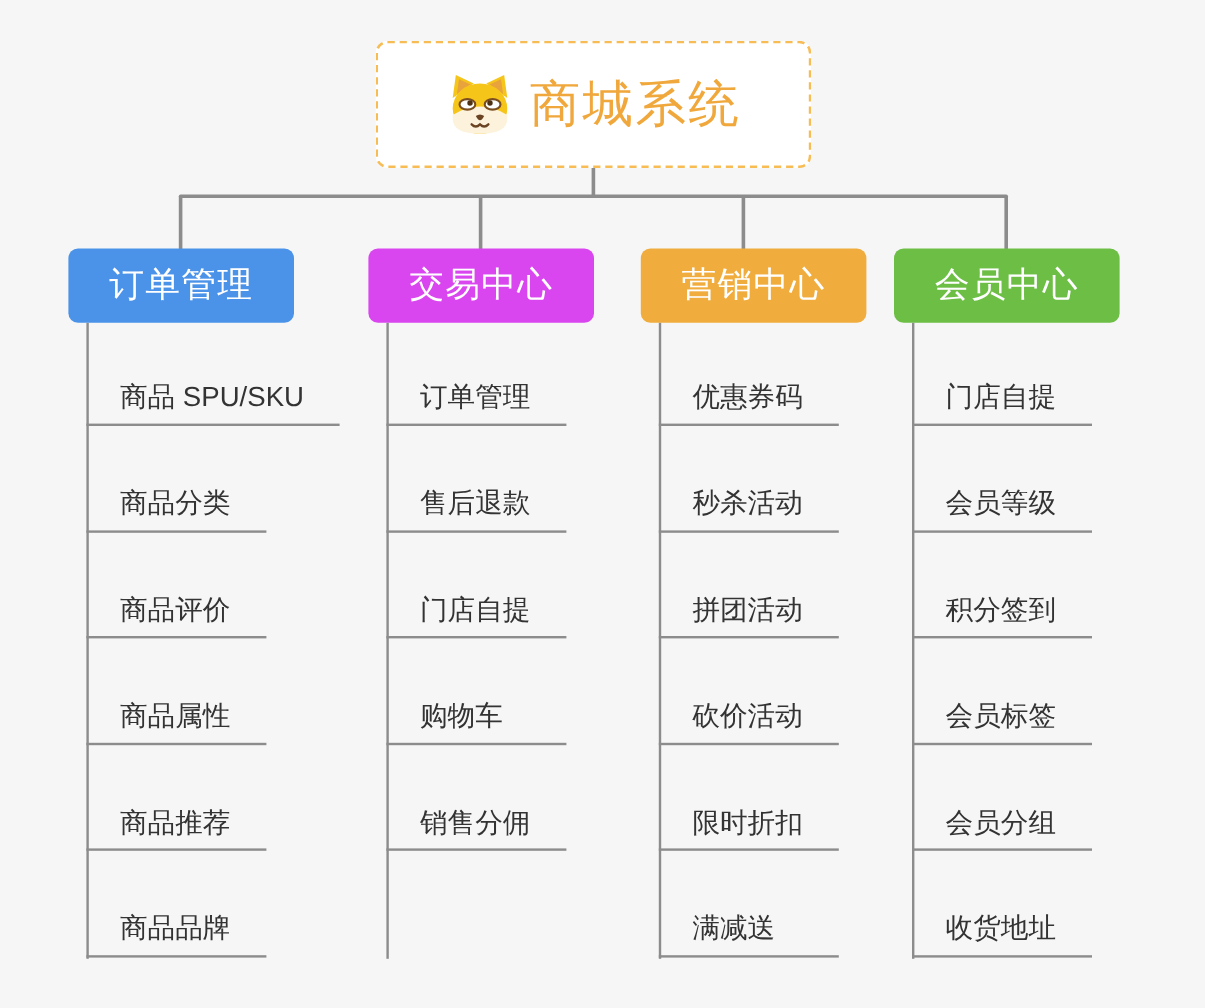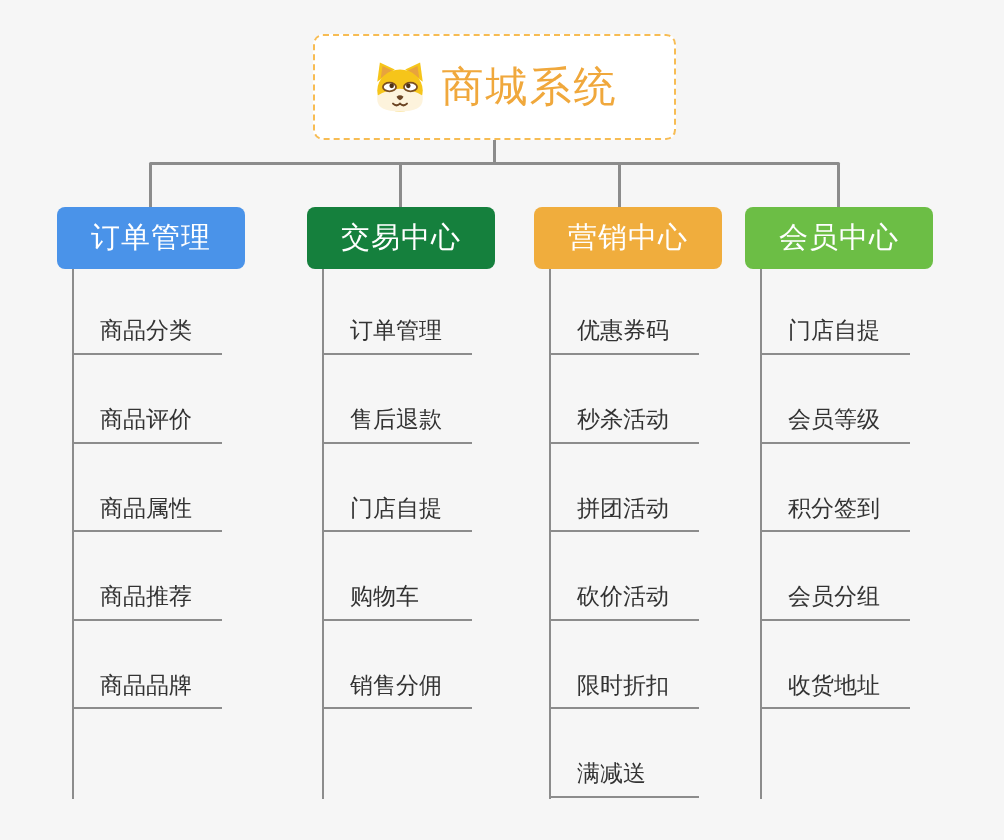--- a/index.html
+++ b/index.html
@@ -102,39 +102,42 @@
   <div class="line drop d0"></div>
   <div class="line drop d1"></div>
   <div class="line drop d2"></div>
   <div class="line drop d3"></div>
 
   <div class="branch b0">
     <div class="branch-node" style="background: rgb(74, 147, 233);">订单管理</div>
     <div class="trunk"></div>
     <div class="leaves">
       <div class="leaf">
+          <span class="leaf-label">商品 SPU/SKU</span>
+        </div>
+      <div class="leaf">
           <span class="leaf-label">商品分类</span>
         </div>
       <div class="leaf">
           <span class="leaf-label">商品评价</span>
         </div>
       <div class="leaf">
           <span class="leaf-label">商品属性</span>
         </div>
       <div class="leaf">
           <span class="leaf-label">商品推荐</span>
         </div>
       <div class="leaf">
           <span class="leaf-label">商品品牌</span>
         </div>
     </div>
   </div>
 
   <div class="branch b1">
-    <div class="branch-node" style="background: #15803d;">交易中心</div>
+    <div class="branch-node" style="background: #d946ef;">交易中心</div>
     <div class="trunk"></div>
     <div class="leaves">
       <div class="leaf">
           <span class="leaf-label">订单管理</span>
         </div>
       <div class="leaf">
           <span class="leaf-label">售后退款</span>
         </div>
       <div class="leaf">
           <span class="leaf-label">门店自提</span>
@@ -180,20 +183,23 @@
       <div class="leaf">
           <span class="leaf-label">门店自提</span>
         </div>
       <div class="leaf">
           <span class="leaf-label">会员等级</span>
         </div>
       <div class="leaf">
           <span class="leaf-label">积分签到</span>
         </div>
       <div class="leaf">
+          <span class="leaf-label">会员标签</span>
+        </div>
+      <div class="leaf">
           <span class="leaf-label">会员分组</span>
         </div>
       <div class="leaf">
           <span class="leaf-label">收货地址</span>
         </div>
     </div>
   </div>
 
 </div>
 

